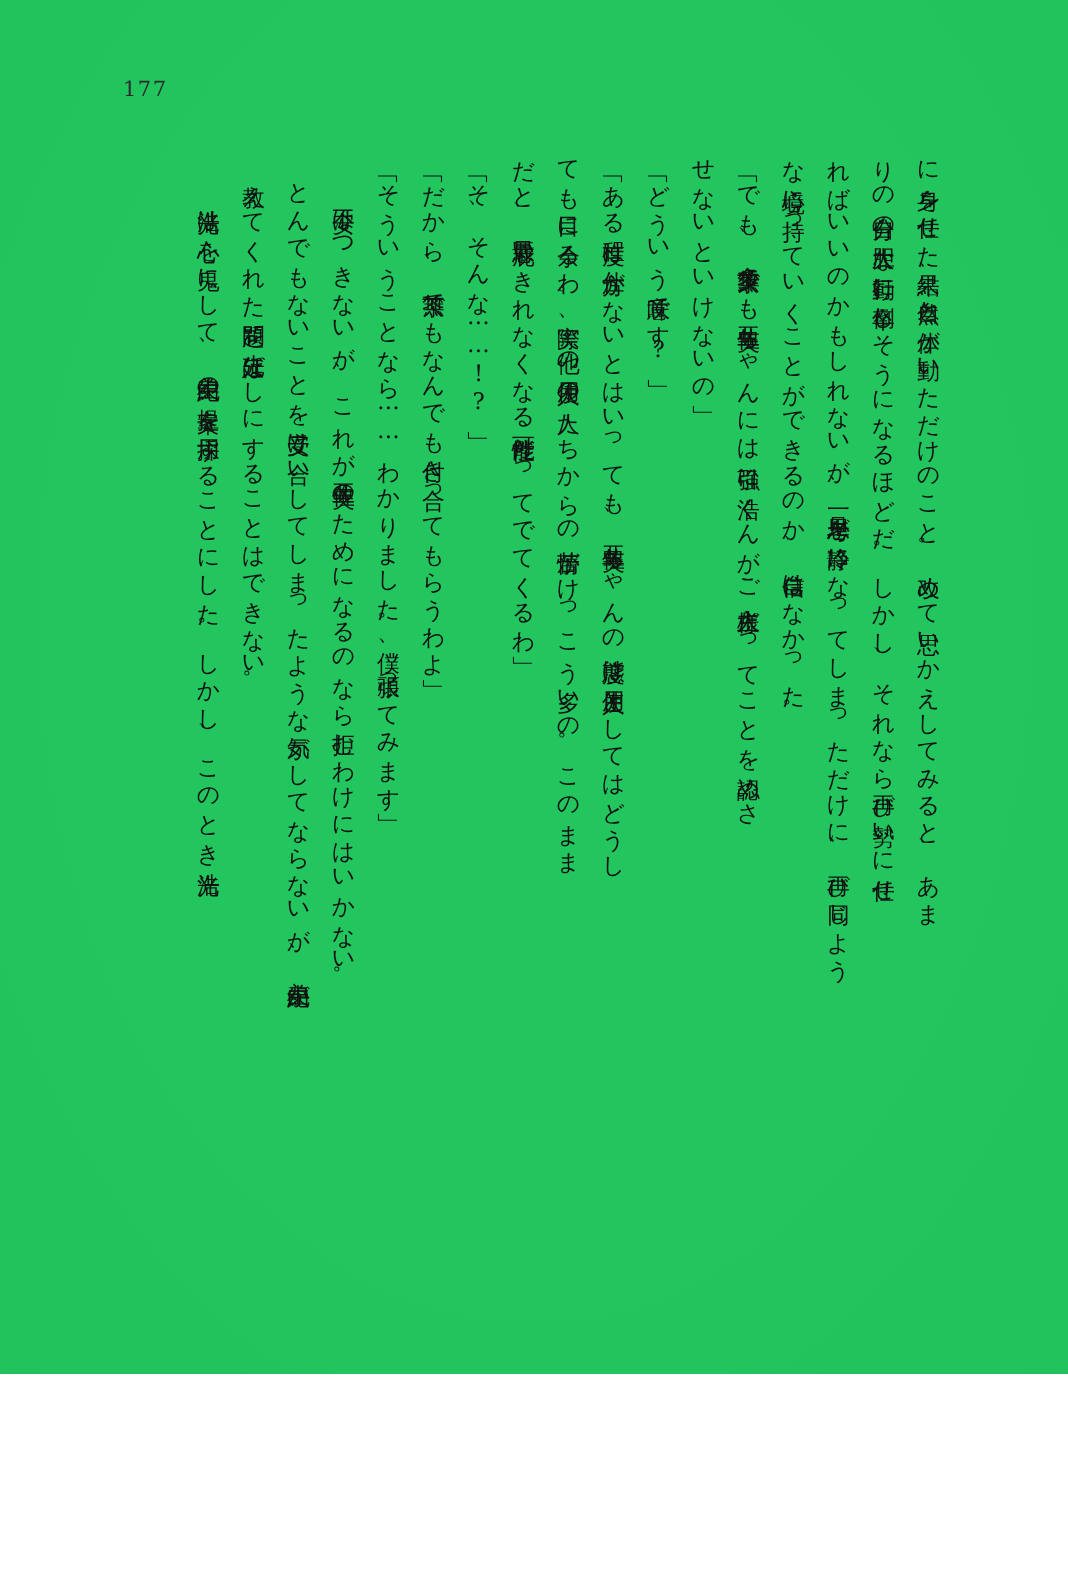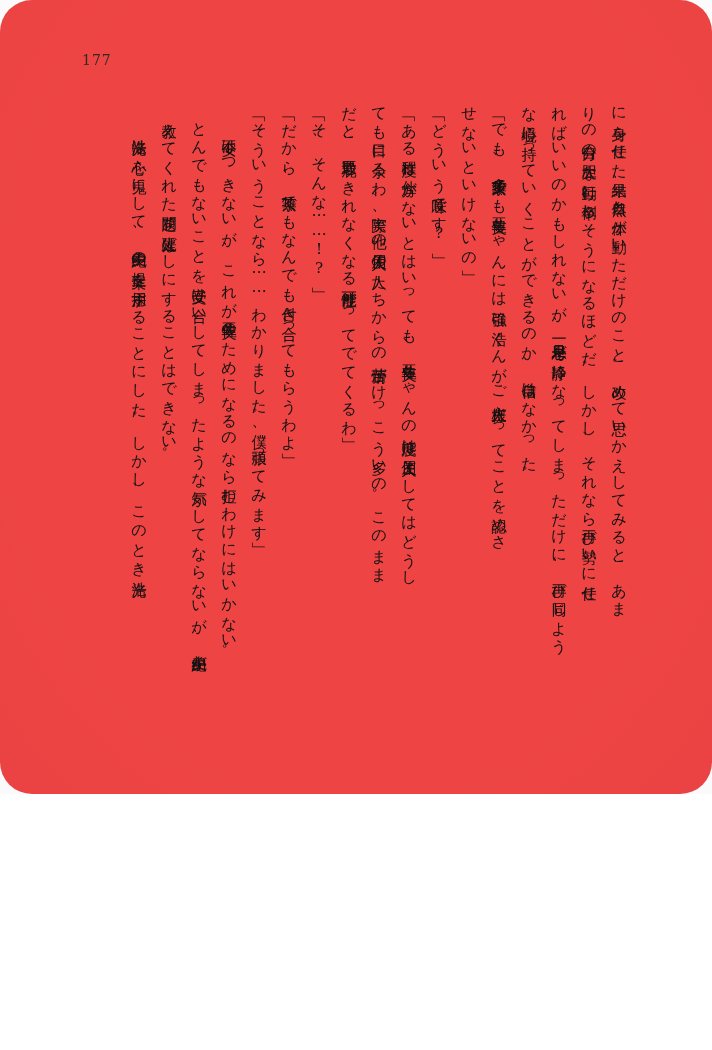--- a/index.html
+++ b/index.html
@@ -11,23 +11,22 @@
     width: 712px;
     height: 1050px;
     font-family: "DejaVu Serif", "Liberation Serif", serif;
     color: #1a1a1a;
     overflow: hidden;
   }
 
   #page {
     position: relative;
     width: 712px;
-    height: 794px;
-    background: #ef4444;
-    border-radius: 32px;
+    height: 916px;
+    background: #22c55e;
   }
 
   
   #page::before {
     content: "";
     position: absolute;
     inset: 0;
     background:
       radial-gradient(ellipse at 50% 45%, rgba(255,255,255,0) 60%, rgba(0,0,0,0.018) 100%);
     pointer-events: none;

